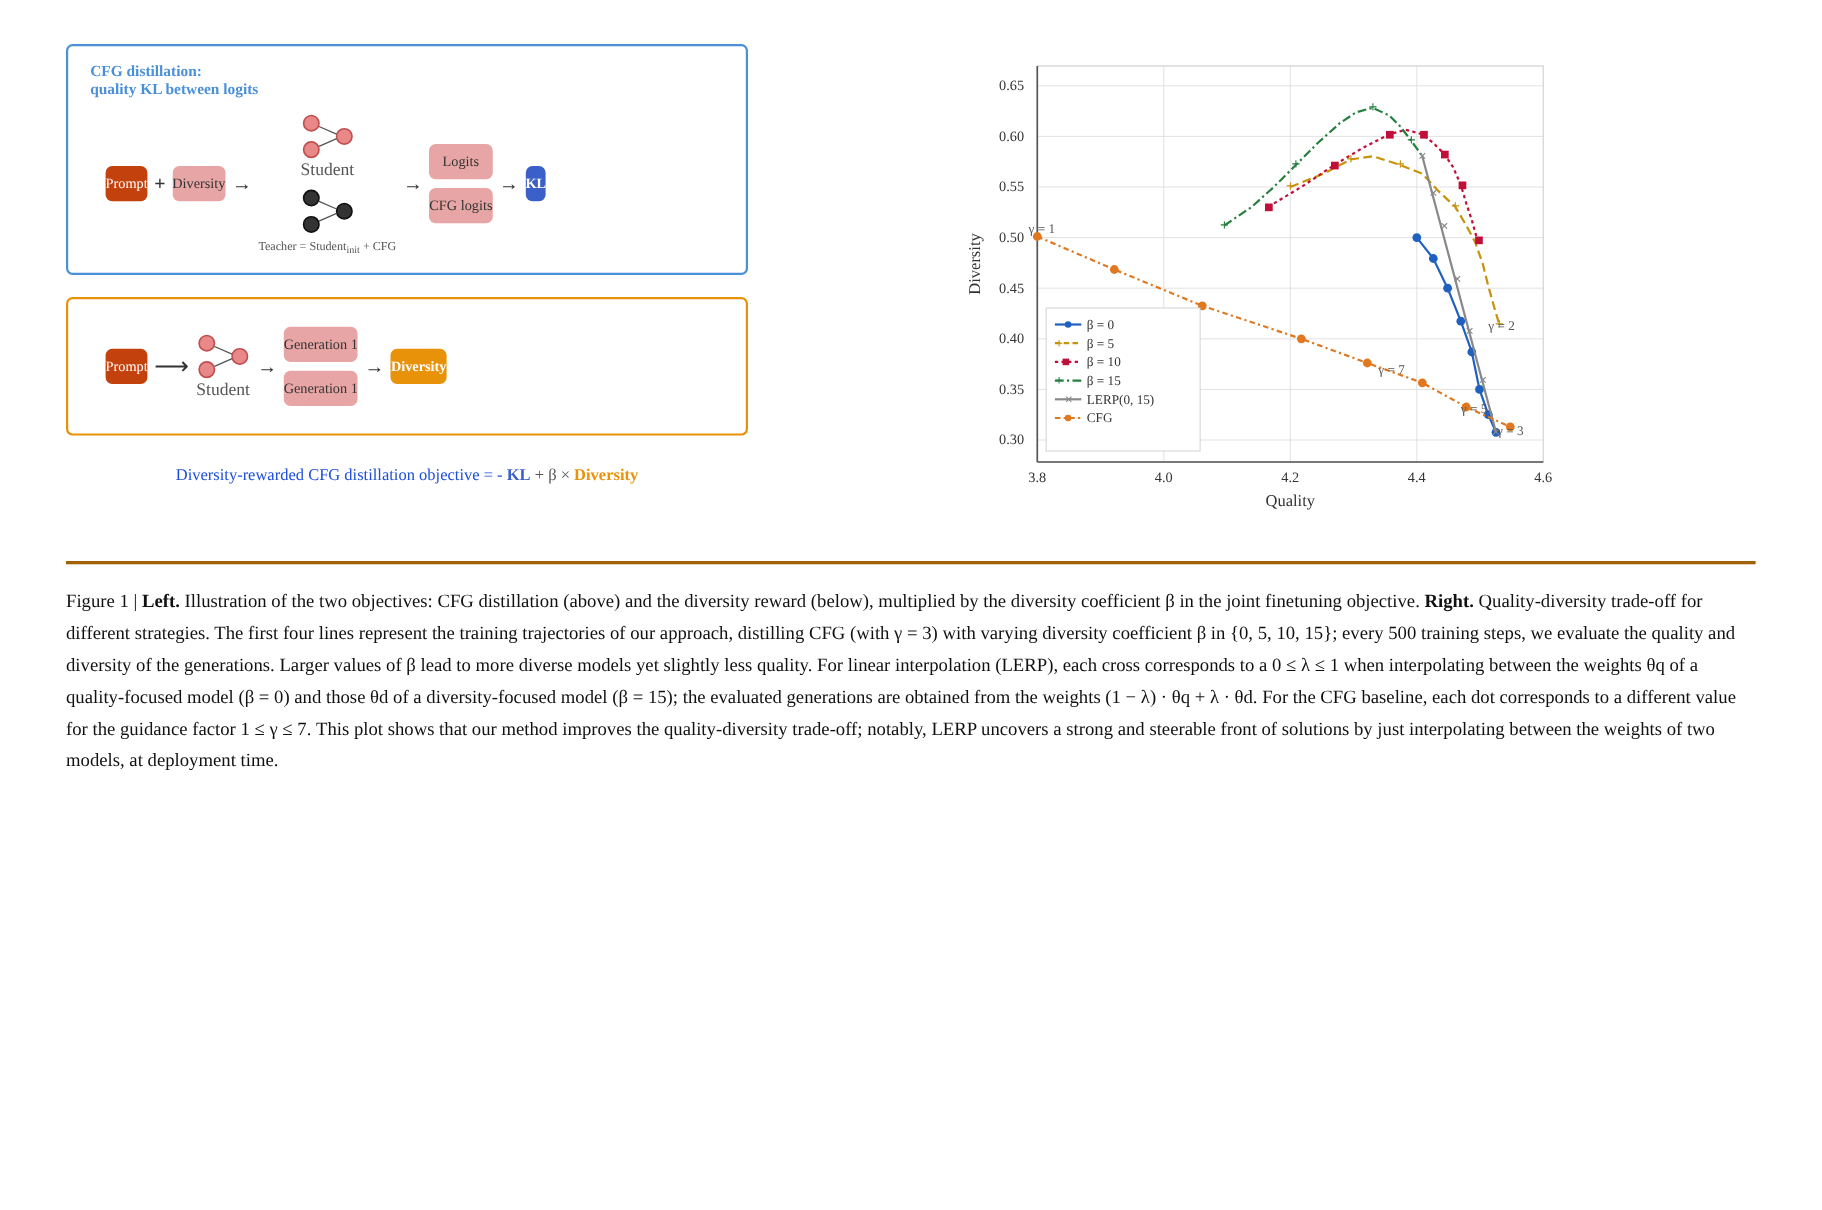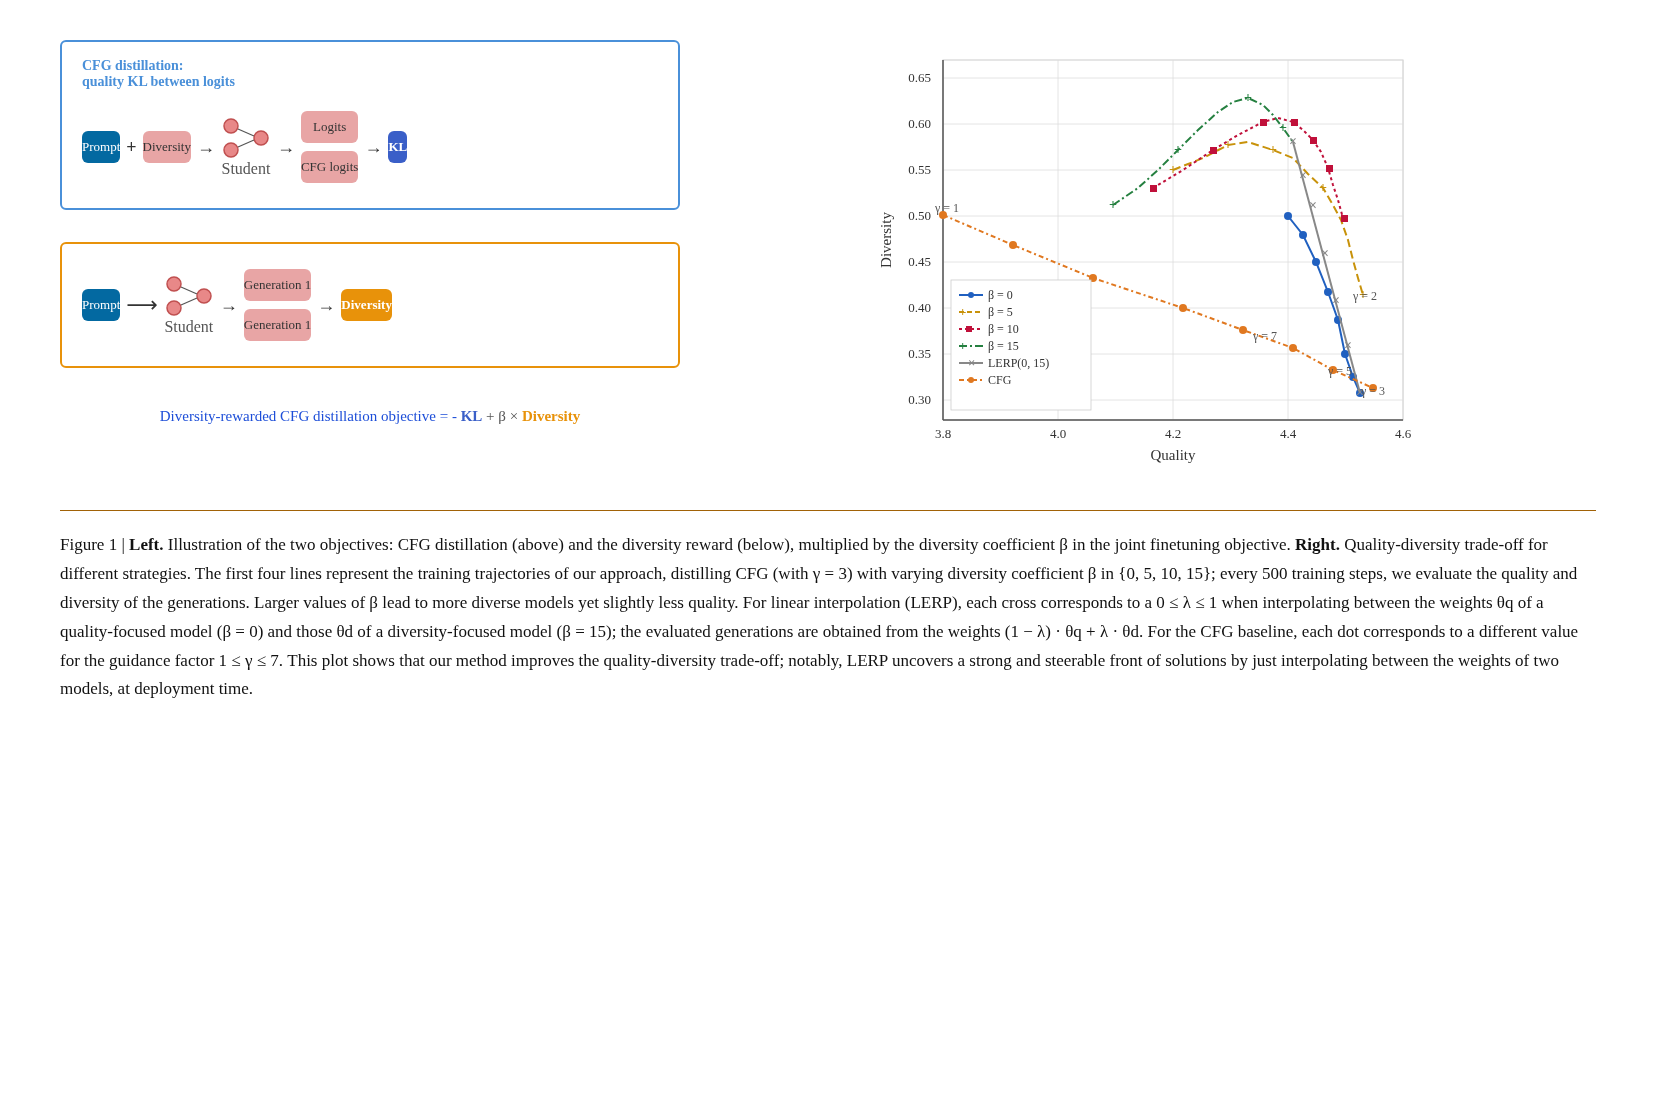--- a/index.html
+++ b/index.html
@@ -14,21 +14,21 @@
     .top-section {
       display: flex;
       gap: 30px;
       margin-bottom: 30px;
     }
 
     .diagrams-section {
       flex: 0 0 620px;
       display: flex;
       flex-direction: column;
-      gap: 32px;
+      gap: 20px;
     }
 
     .diagram-box {
       border-radius: 6px;
       padding: 16px 20px;
       position: relative;
     }
 
     .diagram-box.blue-box {
       border: 2px solid #4a90d9;
@@ -49,21 +49,21 @@
 
     .node-box {
       border-radius: 6px;
       padding: 8px 0;
       font-size: 13px;
       font-weight: 500;
       text-align: center;
       white-space: nowrap;
     }
 
-    .green-node { background: #0369a1; color: #fff; border-radius: 6px; }
+    .green-node { background: #c2410c; color: #fff; border-radius: 6px; margin-left: 14px; }
     .salmon-node { background: #e8a5a5; color: #333; border-radius: 6px; }
     .blue-node { background: #3a5fc8; color: #fff; border-radius: 6px; font-weight: bold; }
     .orange-node { background: #e8920a; color: #fff; border-radius: 6px; font-weight: bold; }
 
     .arrow {
       font-size: 18px;
       color: #333;
     }
 
     .plus-sign {
@@ -121,21 +121,21 @@
     }
 
     .chart-container {
       position: relative;
       width: 560px;
       height: 440px;
     }
 
     
     .caption-section {
-      border-top: 1px solid #a16207;
+      border-top: 3px solid #a16207;
       padding-top: 20px;
       font-size: 17px;
       line-height: 1.7;
       color: #111;
     }
 
     .caption-section b {
       font-weight: bold;
     }
 
@@ -171,20 +171,32 @@
             <svg width="50" height="44">
               <circle cx="10" cy="10" r="7" fill="#e88888" stroke="#c05050" stroke-width="1.5"></circle>
               <circle cx="10" cy="34" r="7" fill="#e88888" stroke="#c05050" stroke-width="1.5"></circle>
               <circle cx="40" cy="22" r="7" fill="#e88888" stroke="#c05050" stroke-width="1.5"></circle>
               <line x1="17" y1="13" x2="33" y2="20" stroke="#555" stroke-width="1.2"></line>
               <line x1="17" y1="31" x2="33" y2="24" stroke="#555" stroke-width="1.2"></line>
             </svg>
             <div class="student-label">Student</div>
           </div>
 
+          <div style="display:flex;flex-direction:column;align-items:center;">
+            <svg width="50" height="44">
+              <circle cx="10" cy="10" r="7" fill="#333" stroke="#111" stroke-width="1.5"></circle>
+              <circle cx="10" cy="34" r="7" fill="#333" stroke="#111" stroke-width="1.5"></circle>
+              <circle cx="40" cy="22" r="7" fill="#333" stroke="#111" stroke-width="1.5"></circle>
+              <line x1="17" y1="13" x2="33" y2="20" stroke="#555" stroke-width="1.2"></line>
+              <line x1="17" y1="31" x2="33" y2="24" stroke="#555" stroke-width="1.2"></line>
+            </svg>
+            <div class="teacher-label">
+              <span>Teacher = Student</span><sub>init</sub> <span>+ CFG</span>
+            </div>
+          </div>
         </div>
         <span class="arrow">→</span>
 
         <div class="two-outputs">
           <div class="node-box salmon-node">Logits</div>
           <div class="node-box salmon-node">CFG logits</div>
         </div>
         <span class="arrow">→</span>
 
         <div class="node-box blue-node">KL</div>

